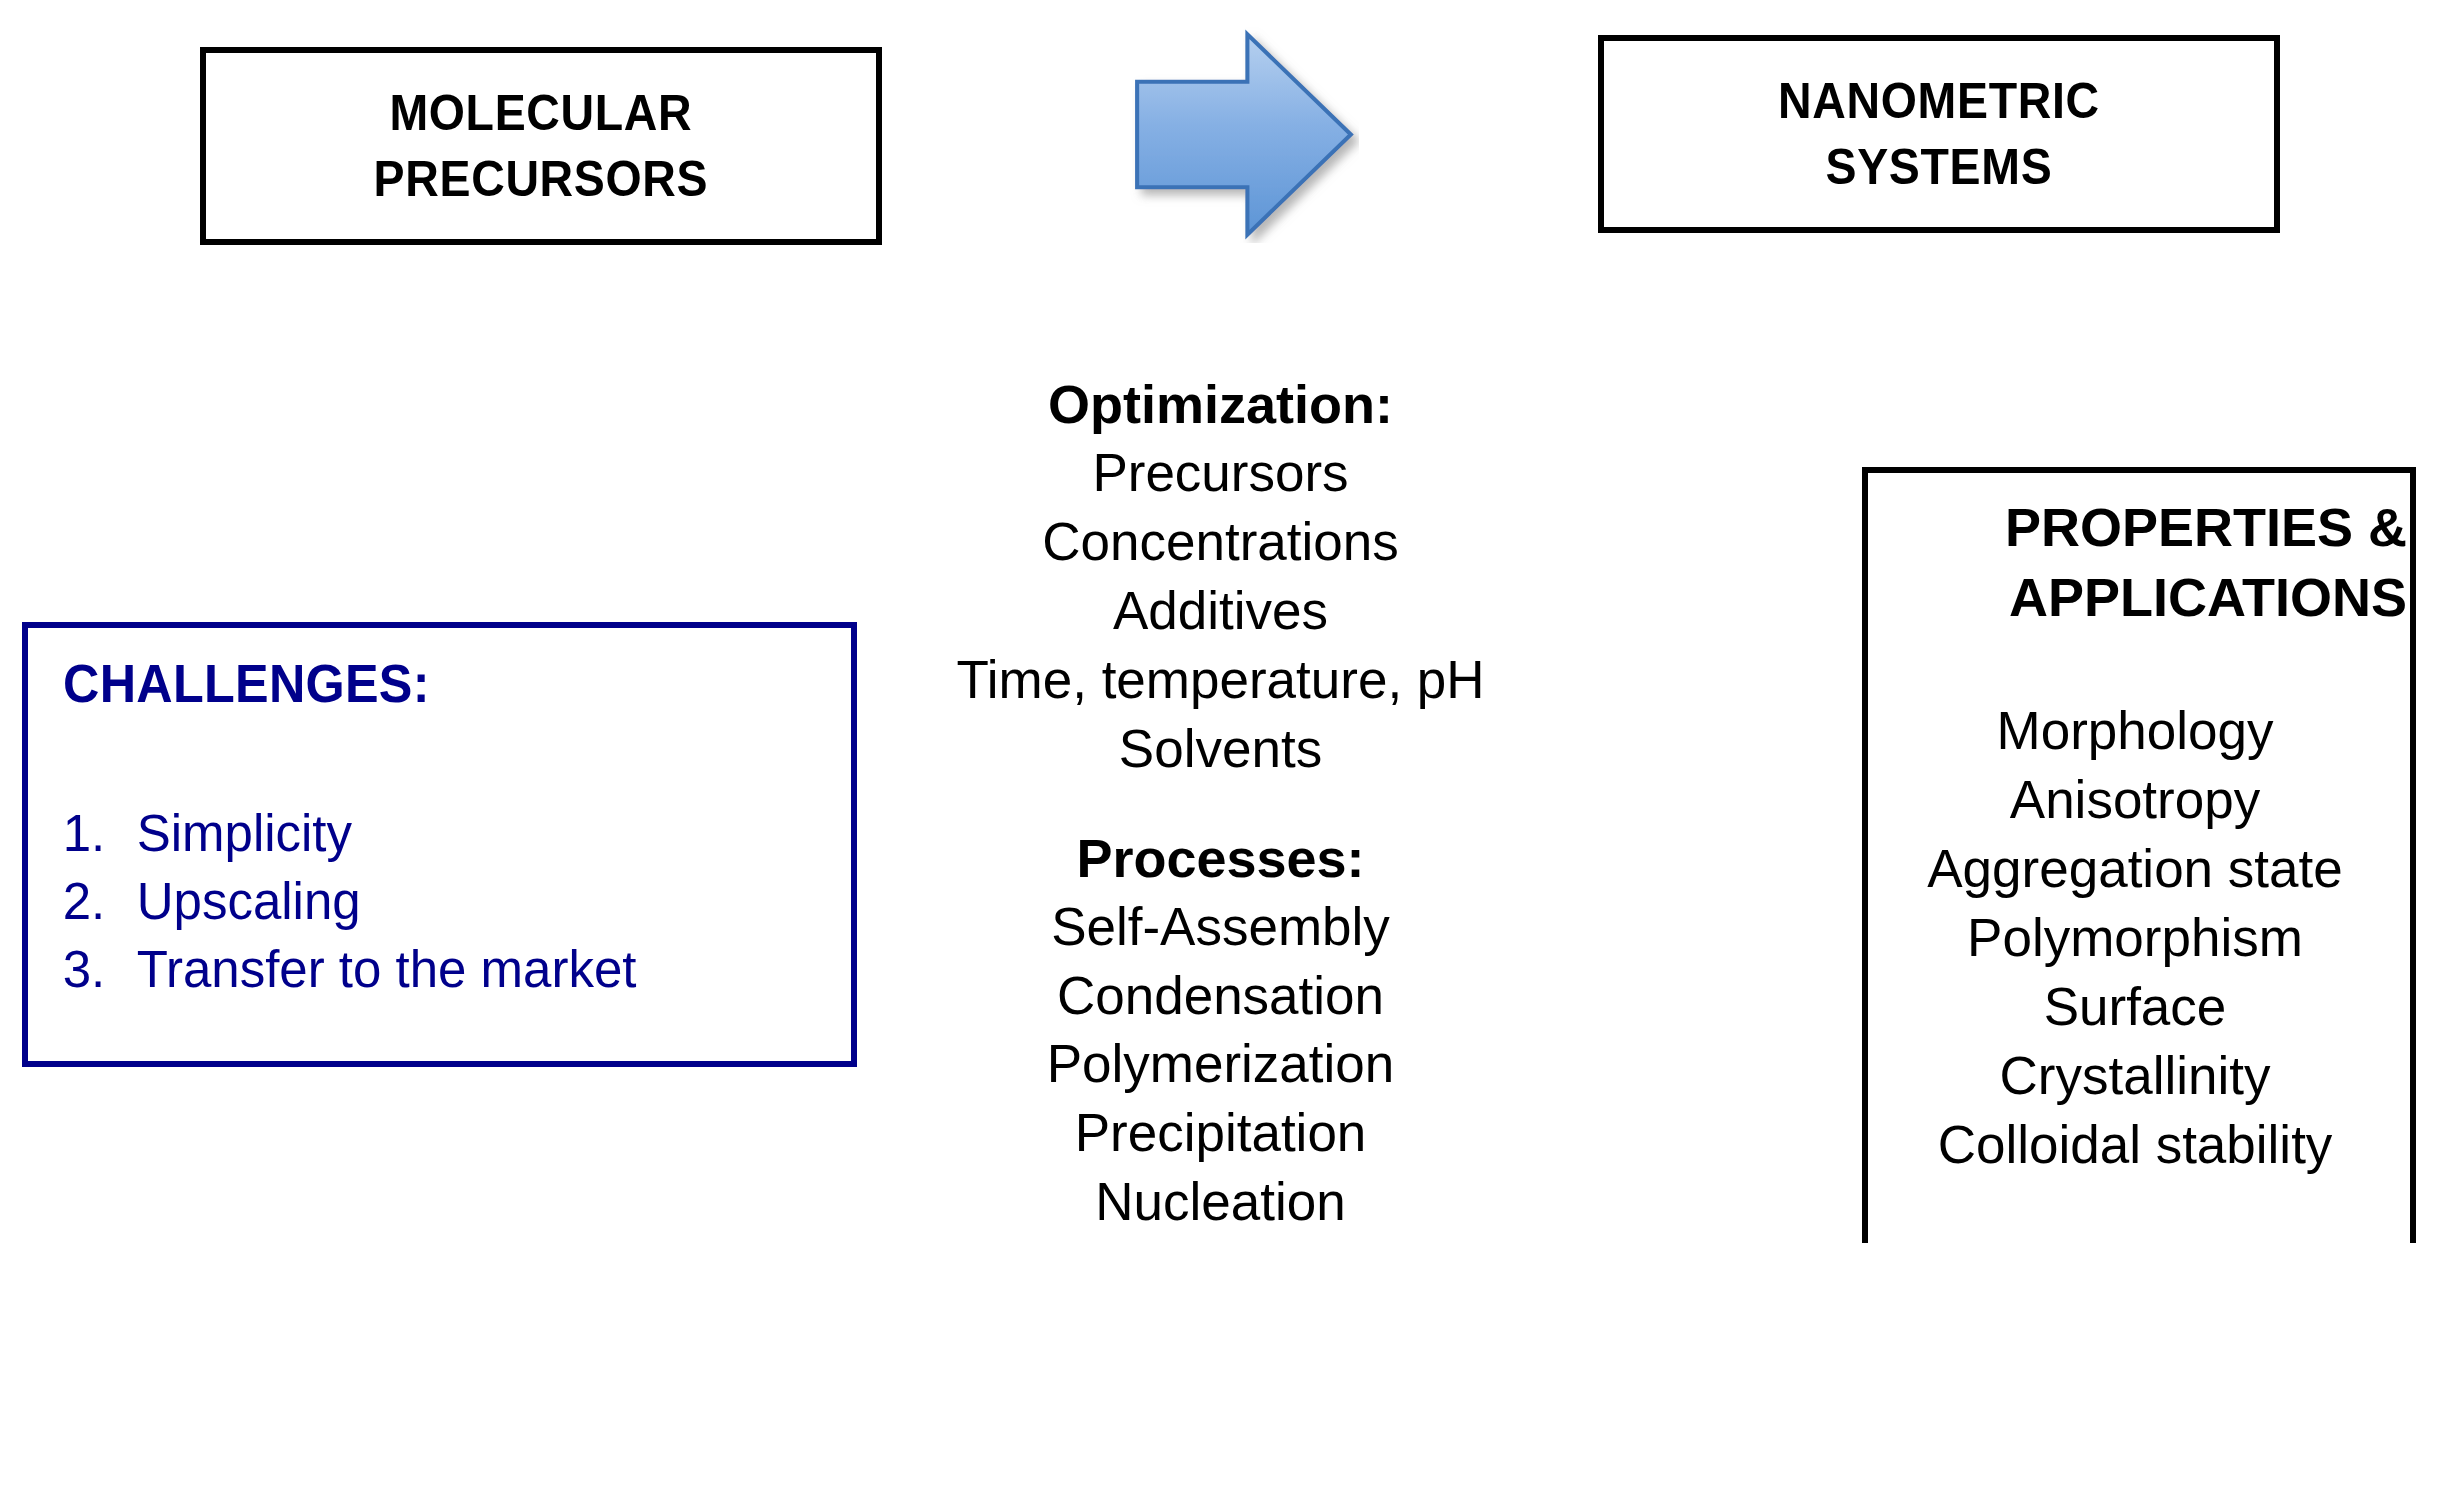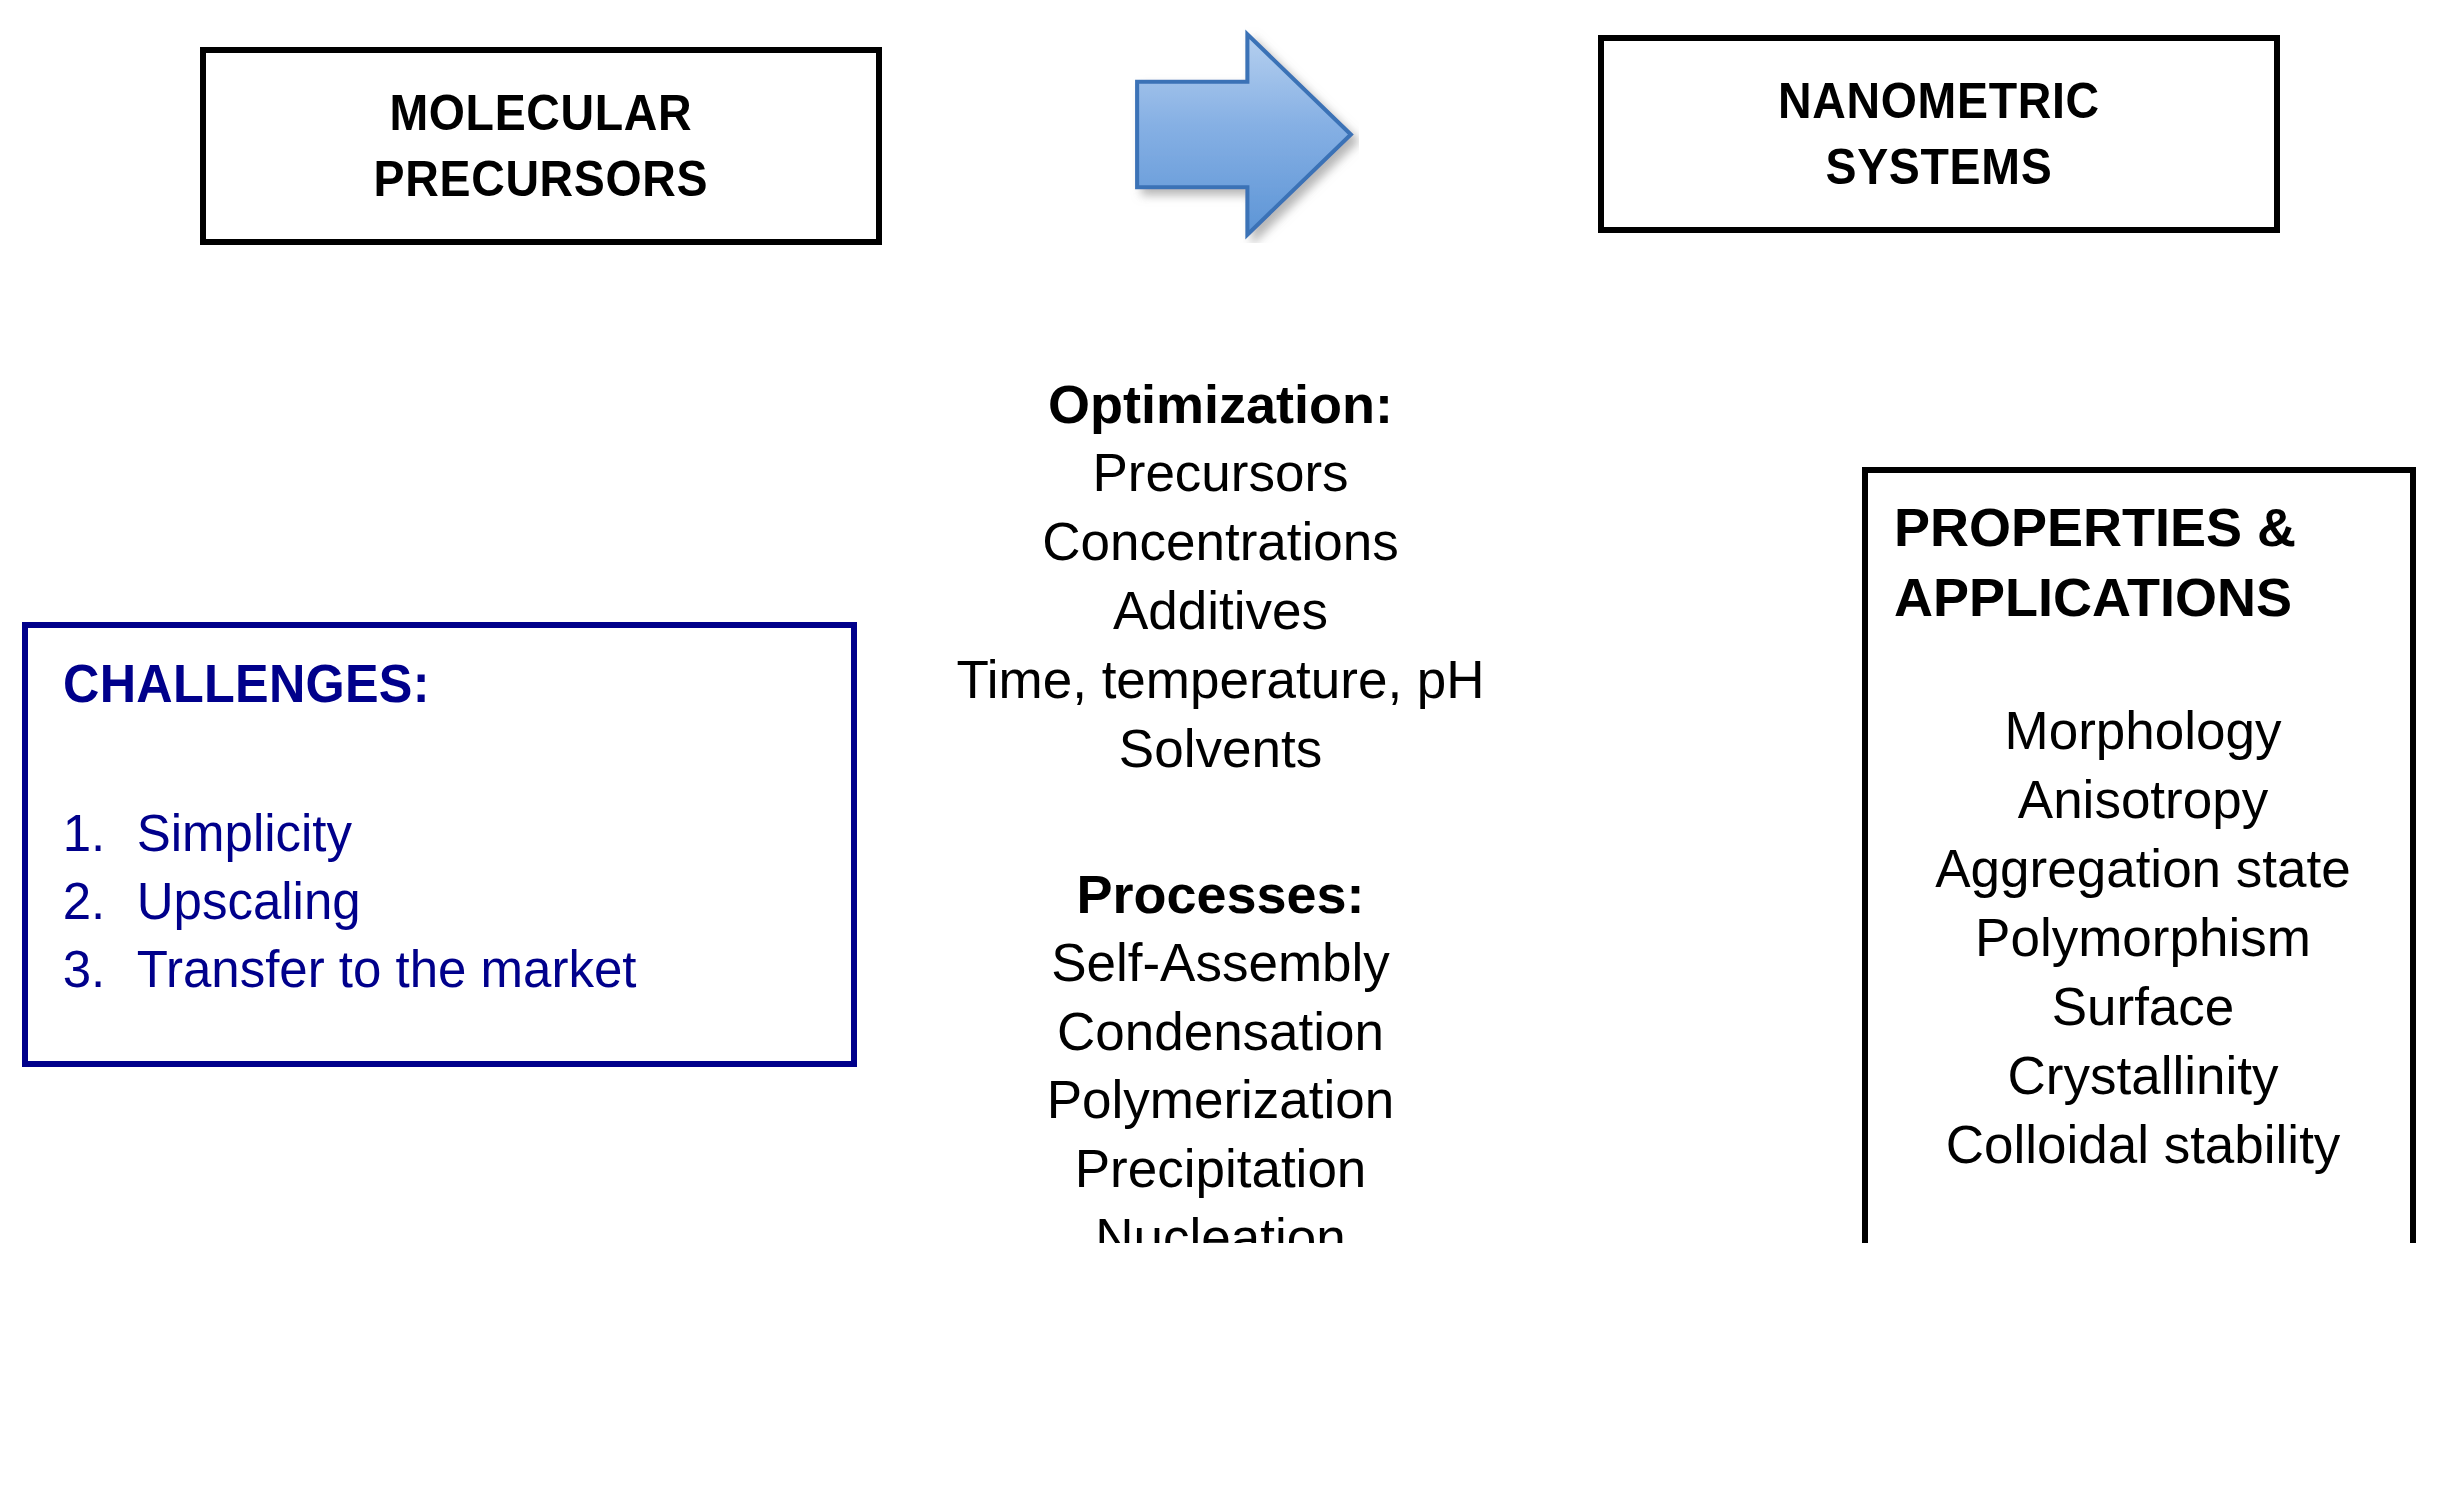--- a/index.html
+++ b/index.html
@@ -114,29 +114,29 @@
     font-weight: bold;
     font-size: 54px;
     line-height: 1.28;
     white-space: nowrap;
   }
   .group-item {
     font-size: 53px;
     line-height: 1.30;
     white-space: nowrap;
   }
-  #processes-group { margin-top: 76px; }
+  #processes-group { margin-top: 40px; }
 
   
   #properties-applications-box {
     left: 1862px; top: 467px;
     width: 554px; height: 937px;
-    align-items: flex-start;
+    align-items: flex-end;
     justify-content: flex-start;
-    padding: 19px 26px;
+    padding: 19px 3px;
   }
   #properties-applications-box .pa-title-line {
     font-weight: bold;
     font-size: 54px;
     line-height: 1.30;
     text-align: center;
     white-space: nowrap;
   }
   #properties-list {
     margin: 4px;

